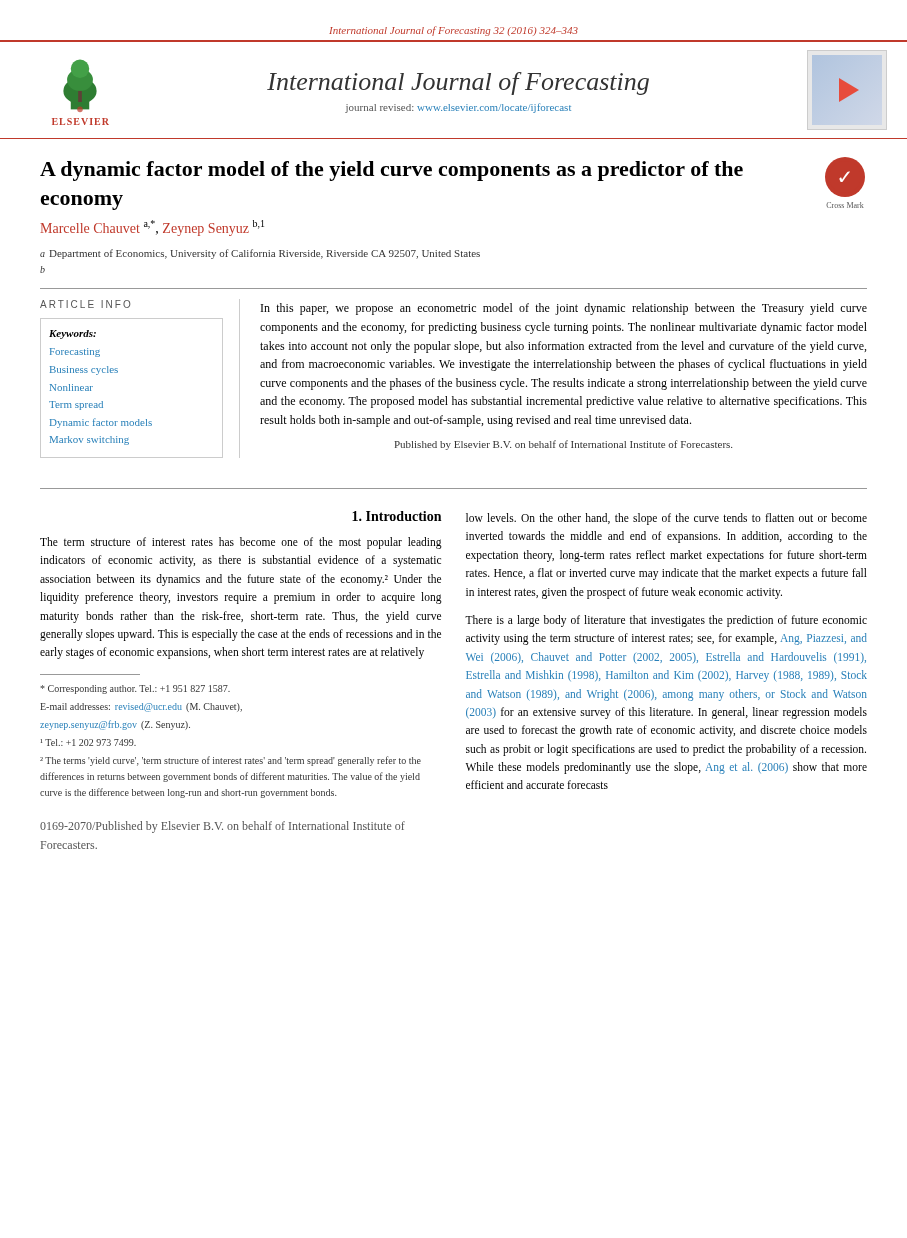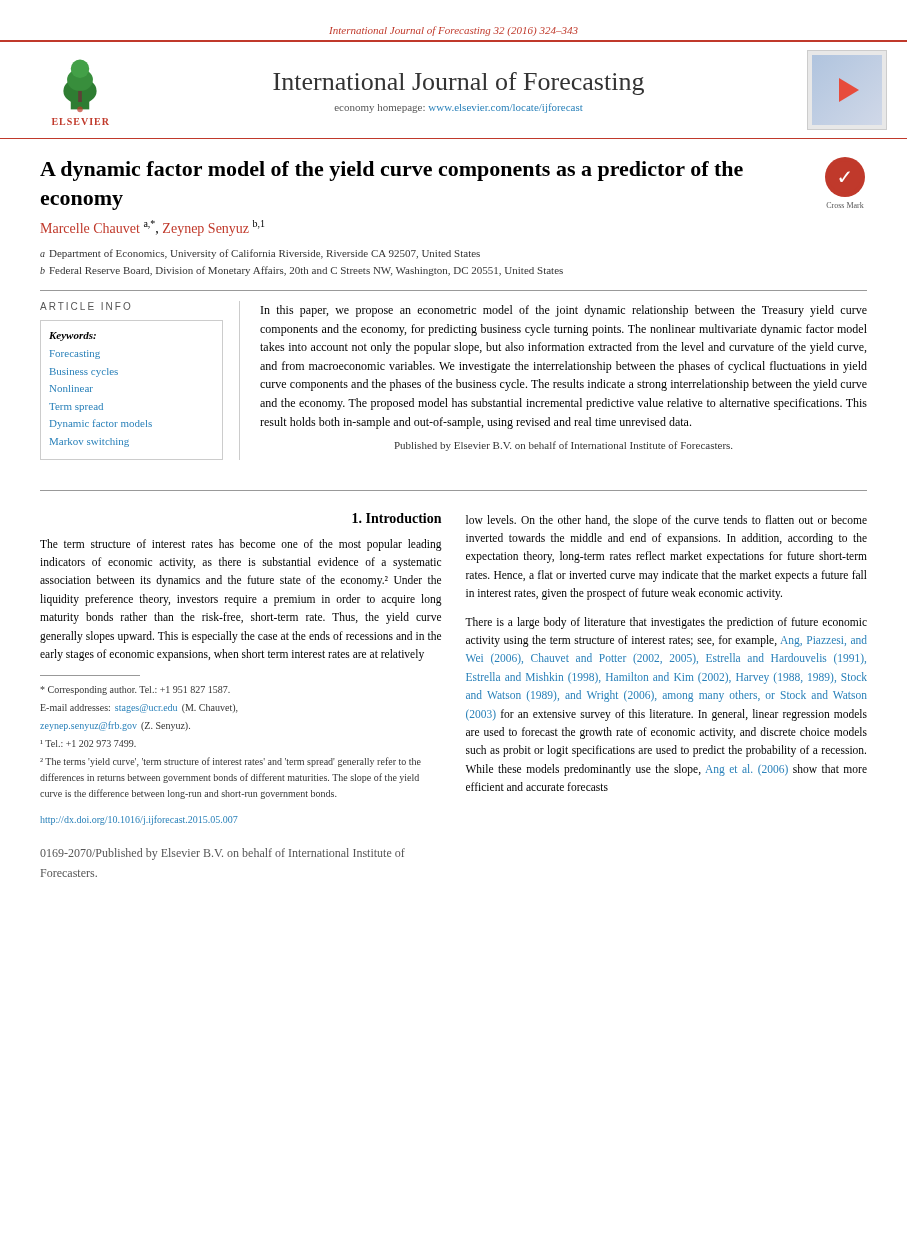--- a/index.html
+++ b/index.html
@@ -66,20 +66,21 @@
 
     .contents-line a {
       color: #2980b9;
       text-decoration: none;
     }
 
     .journal-title {
       font-size: 26px;
       font-weight: normal;
       color: #333;
+      font-style: italic;
     }
 
     .journal-homepage {
       font-size: 11px;
       color: #555;
       margin-top: 4px;
     }
 
     .journal-homepage a {
       color: #2980b9;
@@ -347,21 +348,21 @@
 
         <circle cx="30" cy="60" r="3" fill="#c0392b" opacity="0.7"></circle>
       </svg>
       <span class="elsevier-text">ELSEVIER</span>
     </div>
   </div>
 
   <div class="journal-title-block">
     <div class="journal-title">International Journal of Forecasting</div>
     <div class="journal-homepage">
-      <span>economy homepage:</span>
+      <span>journal revised:</span>
       <a href="#">www.elsevier.com/locate/ijforecast</a>
     </div>
   </div>
 
   <div class="journal-thumb">
     <div class="thumb-inner">
       <div class="play-icon"></div>
     </div>
   </div>
 </div>
@@ -390,21 +391,20 @@
     </a><span class="author-sup">b,1</span>
   </div>
 
   <div class="affiliations">
     <div class="affil-line">
       <span class="affil-sup">a</span>
       <span>Department of Economics, University of California Riverside, Riverside CA 92507, United States</span>
     </div>
     <div class="affil-line">
       <span class="affil-sup">b</span>
-      <span>Federal Reserve Board, Division of Monetary Affairs, 20th and C Streets NW, Washington, DC 20551, United States</span>
     </div>
   </div>
 
   <hr class="divider">
 
   <div class="two-col">
 
     <div class="article-info">
       <div class="ai-label">ARTICLE INFO</div>
       <div class="keywords-section">
@@ -439,34 +439,33 @@
         <span>The term structure of interest rates has become one of the most popular leading indicators of economic activity, as there is substantial evidence of a systematic association between its dynamics and the future state of the economy.² Under the liquidity preference theory, investors require a premium in order to acquire long maturity bonds rather than the risk-free, short-term rate. Thus, the yield curve generally slopes upward. This is especially the case at the ends of recessions and in the early stages of economic expansions, when short term interest rates are at relatively</span>
       </div>
 
       <hr class="footnote-divider">
       <div class="footnotes">
         <div class="footnote-line">
           <span>* Corresponding author. Tel.: +1 951 827 1587.</span>
         </div>
         <div class="footnote-line">
           <span>E-mail addresses:</span>
-          <a href="#" class="inline-link">stages@ucr.edu</a>
+          <a href="#" class="inline-link">revised@ucr.edu</a>
           <span>(M. Chauvet),</span>
         </div>
         <div class="footnote-line">
           <a href="#" class="inline-link">zeynep.senyuz@frb.gov</a>
           <span>(Z. Senyuz).</span>
         </div>
         <div class="footnote-line">
           <span>¹ Tel.: +1 202 973 7499.</span>
         </div>
         <div class="footnote-line">
-          <span>² The terms 'yield curve', 'term structure of interest rates' and 'term spread' generally refer to the differences in returns between government bonds of different maturities. The slope of the yield curve is the difference between long-run and short-run government bonds.</span>
+          <span>² The terms 'yield curve', 'term structure of interest rates' and 'term spread' generally refer to the differences in returns between government bonds of different maturities. The value of the yield curve is the difference between long-run and short-run government bonds.</span>
         </div>
-        <a href="#" class="doi-line inline-link">http://dx.doi.org/10.1016/j.ijforecast.2015.05.007</a>
         <div class="issn-line">0169-2070/Published by Elsevier B.V. on behalf of International Institute of Forecasters.</div>
       </div>
     </div>
 
     <div class="body-col">
       <div class="body-text paragraph-space">
         <span>low levels. On the other hand, the slope of the curve tends to flatten out or become inverted towards the middle and end of expansions. In addition, according to the expectation theory, long-term rates reflect market expectations for future short-term rates. Hence, a flat or inverted curve may indicate that the market expects a future fall in interest rates, given the prospect of future weak economic activity.</span>
       </div>
       <div class="body-text paragraph-space">
         <span>There is a large body of literature that investigates the prediction of future economic activity using the term structure of interest rates; see, for example,</span>

